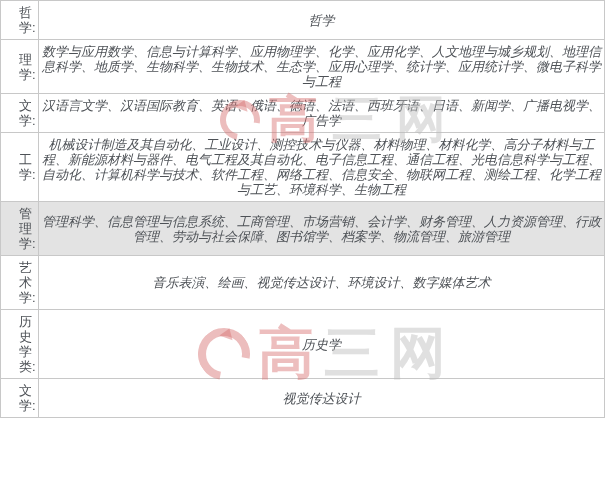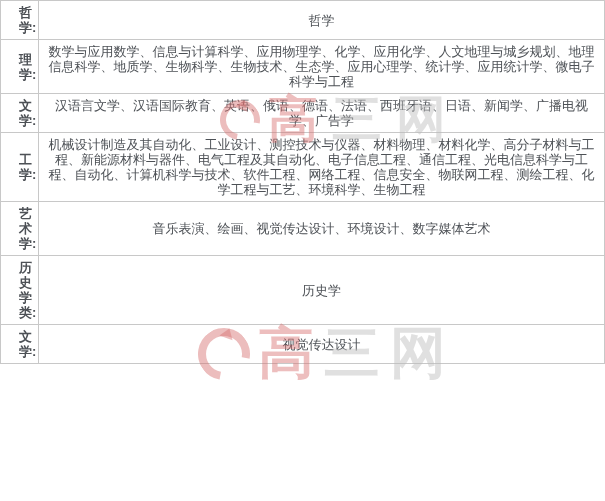--- a/index.html
+++ b/index.html
@@ -30,24 +30,24 @@
     font-size: 13px;
     line-height: 15px;
     text-align: center;
     vertical-align: middle;
     color: var(--text);
     word-break: break-all;
   }
   td.cat {
     width: 38px;
     padding: 4px 18px;
-    font-weight: bold;
   }
   td.majors-cell {
-    padding: 4px 8px;
+    padding: 4px 2px;
+    font-style: italic;
   }
   tr.highlight td { background: var(--hl); }
 
   
   .wm {
     position: absolute;
     display: flex;
     align-items: center;
     pointer-events: none;
     z-index: 5;
@@ -106,20 +106,24 @@
     <td class="cat">文学:</td>
     <td class="majors-cell">汉语言文学、汉语国际教育、英语、俄语、德语、法语、西班牙语、日语、新闻学、广播电视学、广告学</td>
   </tr>
 
   <tr>
     <td class="cat">工学:</td>
     <td class="majors-cell">机械设计制造及其自动化、工业设计、测控技术与仪器、材料物理、材料化学、高分子材料与工程、新能源材料与器件、电气工程及其自动化、电子信息工程、通信工程、光电信息科学与工程、自动化、计算机科学与技术、软件工程、网络工程、信息安全、物联网工程、测绘工程、化学工程与工艺、环境科学、生物工程</td>
   </tr>
 
 
+  <tr class="highlight">
+    <td class="cat">管理学:</td>
+    <td class="majors-cell">管理科学、信息管理与信息系统、工商管理、市场营销、会计学、财务管理、人力资源管理、行政管理、劳动与社会保障、图书馆学、档案学、物流管理、旅游管理</td>
+  </tr>
 
 
   <tr>
     <td class="cat">艺术学:</td>
     <td class="majors-cell">音乐表演、绘画、视觉传达设计、环境设计、数字媒体艺术</td>
   </tr>
 
   <tr>
     <td class="cat">历史学类:</td>
     <td class="majors-cell">历史学</td>

